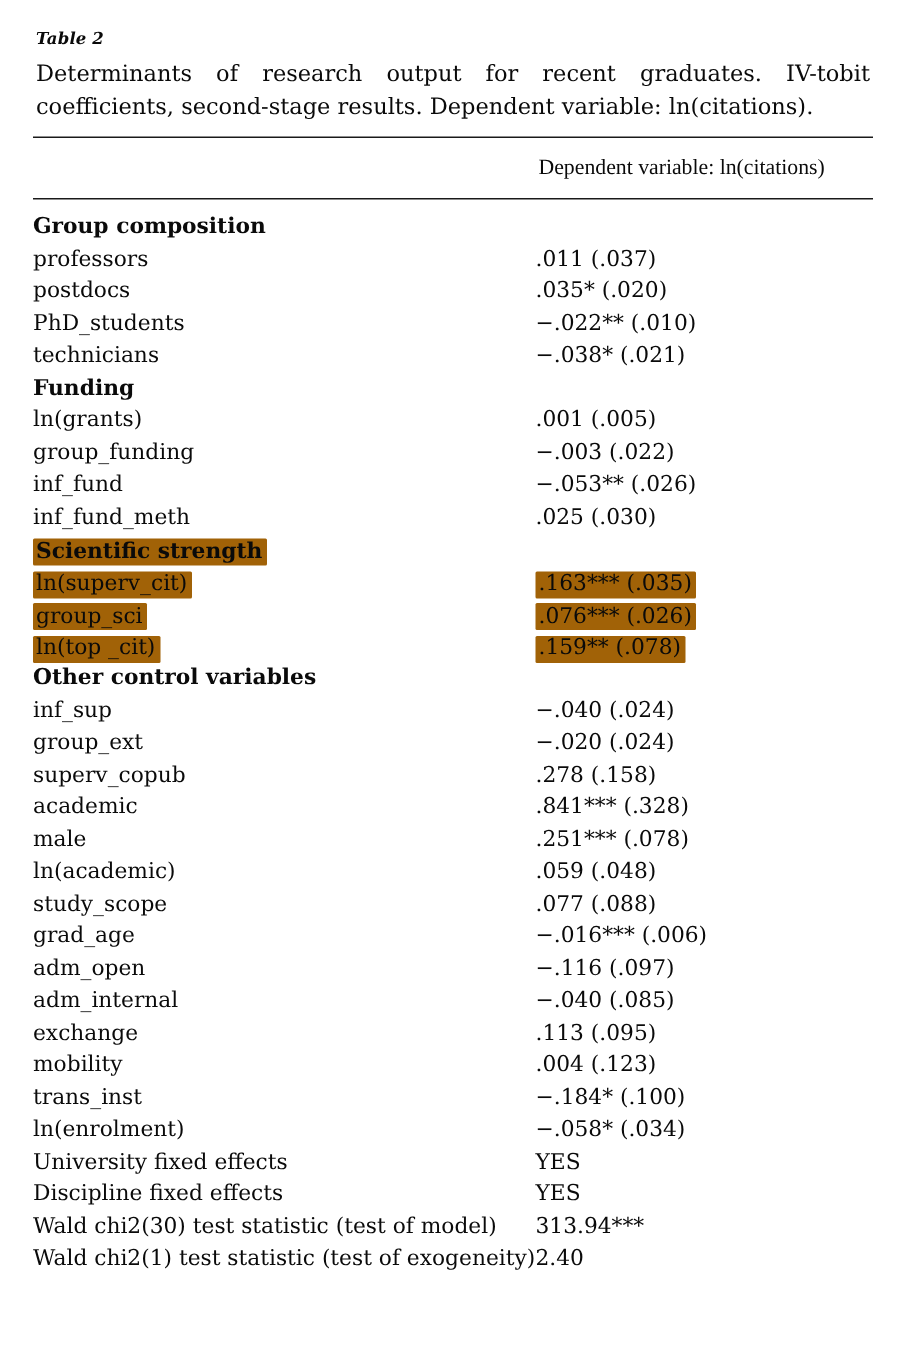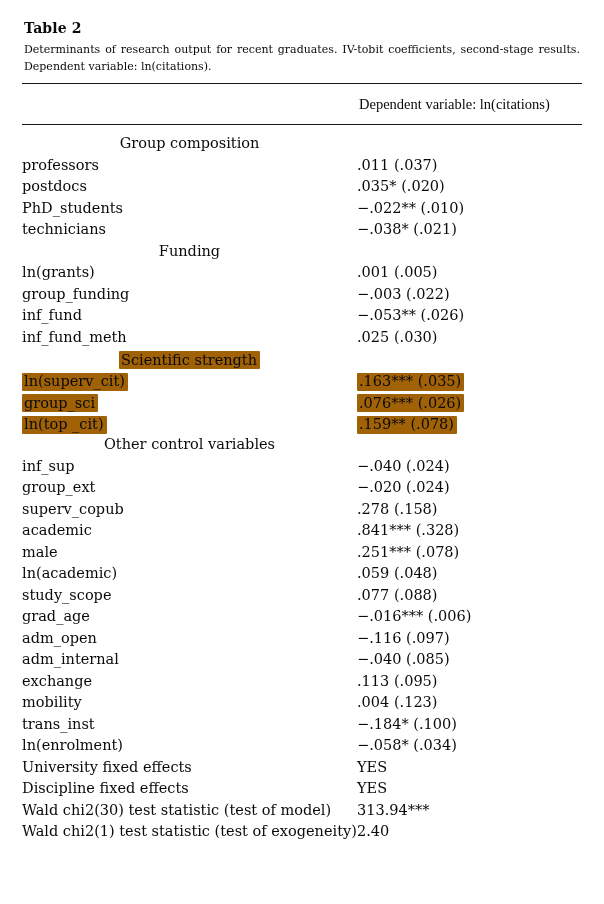--- a/index.html
+++ b/index.html
@@ -18,27 +18,28 @@
     width: 604px;
     height: 904px;
     box-sizing: border-box;
     padding: 18px 22px 10px 22px;
     position: relative;
   }
 
   
   .table-label {
     font-weight: bold;
-    font-size: 14px;
+    font-size: 11px;
     line-height: 1.5;
     margin: 0 0 3px 2px;
     letter-spacing: .1px;
+    font-style: italic;
   }
   .table-caption {
-    font-size: 11px;
+    font-size: 15px;
     line-height: 1.52;
     margin: 0 0 8px 2px;
     text-align: justify;
     text-justify: inter-word;
     width: 556px;
   }
 
   
   .rule-top, .rule-mid, .rule-bottom, .rule-foot {
     border: 0;
@@ -76,21 +77,21 @@
     align-items: center;
   }
   .colhead {
     font-size: 14.5px;
     margin-left: 337px;
     font-family: Liberation Serif, serif;
   }
 
   .spacer-top td { height: 11px; }
 
-  .section td.lab { font-weight: normal; text-align: center; }
+  .section td.lab { font-weight: bold; }
 
   
   .hl {
     background: #a16207;
     box-shadow: 0 0 0 0 #fdf3c0;
   }
   td.lab .hl, td.val .hl {
     display: inline-block;
     padding: 1.5px 3px 2px 2px;
     border-radius: 1px;

